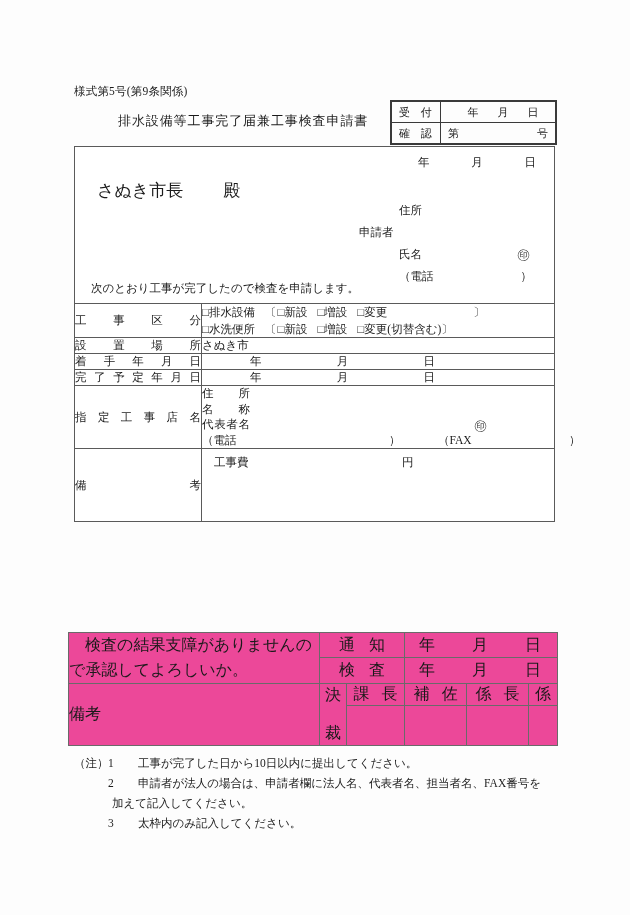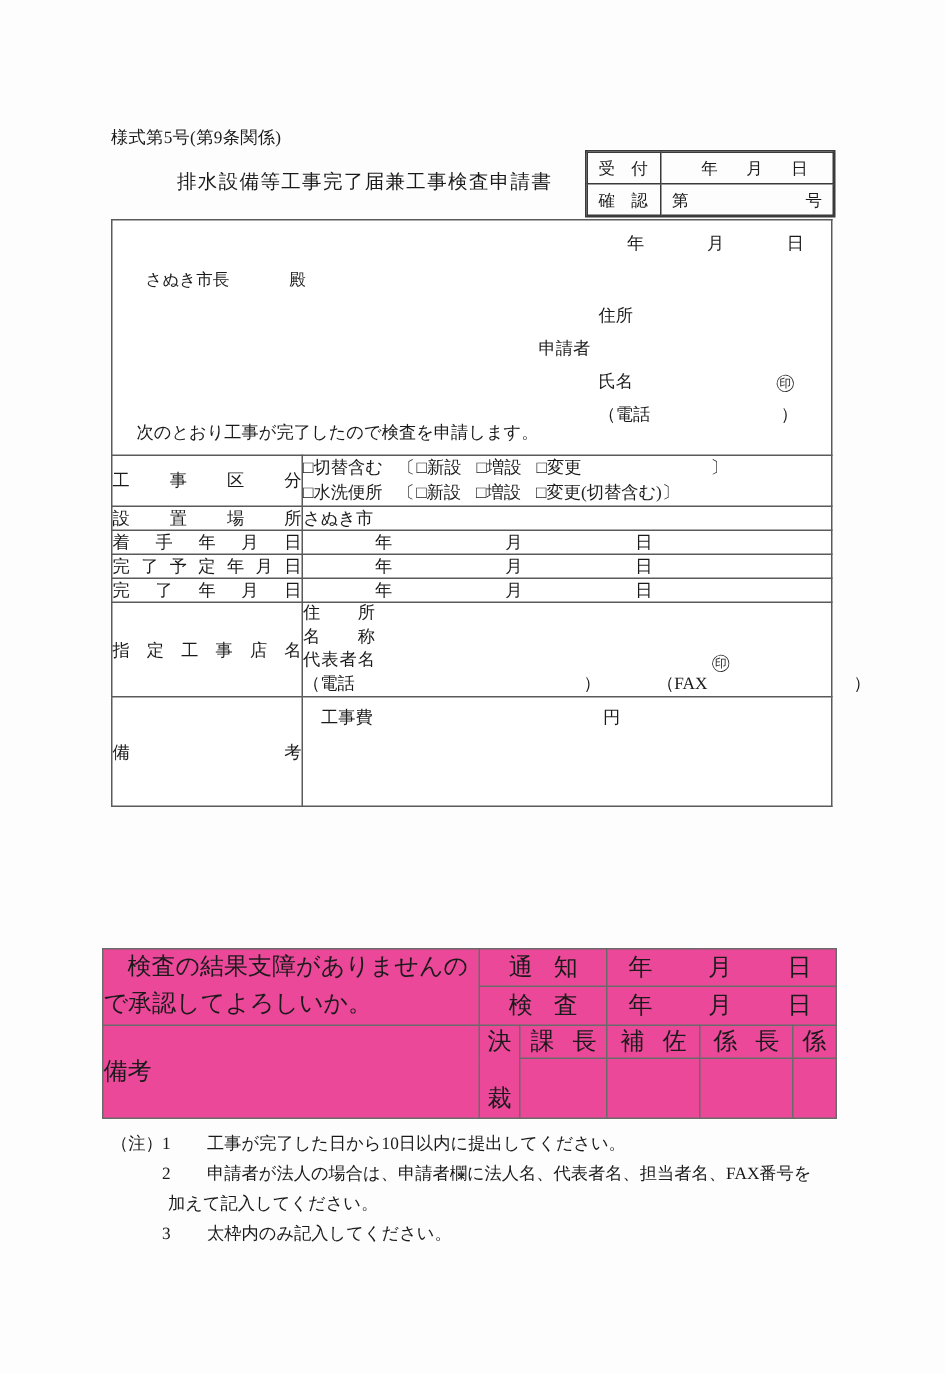--- a/index.html
+++ b/index.html
@@ -130,21 +130,21 @@
     top: 8px;
     width: 118px;
     display: flex;
     justify-content: space-between;
     font-size: 11.5px;
   }
   .hdr-mayor {
     position: absolute;
     left: 22px;
     top: 32px;
-    font-size: 11px;
+    font-size: 17px;
     white-space: nowrap;
   }
   .hdr-mayor .dono { margin-left: 40px; }
 
   .hdr-applicant {
     position: absolute;
     left: 250px;
     top: 52px;
     width: 215px;
     font-size: 11.5px;
@@ -416,21 +416,21 @@
       </td>
     </tr>
 
     <tr>
       <td class="label-cell">
         <span>工事区分</span>
       </td>
       <td class="value-cell">
         <div class="chk-line">
           <span class="cbox">□</span>
-              <span class="item">切替含む</span>
+              <span class="item">排水設備</span>
           <span class="brk-open">〔</span>
           <span class="cbox">□</span>
               <span class="item">新設</span>
           <span class="cbox">□</span>
               <span class="item">増設</span>
           <span class="cbox">□</span>
               <span>変更</span>
           <span class="tail-space"></span>
           <span>〕</span>
         </div>
@@ -475,32 +475,20 @@
       </td>
       <td class="date-value">
         <div class="date-inner">
           <span>年</span>
           <span>月</span>
           <span>日</span>
         </div>
       </td>
     </tr>
 
-    <tr>
-      <td class="label-cell">
-        <span>完了年月日</span>
-      </td>
-      <td class="date-value">
-        <div class="date-inner">
-          <span>年</span>
-          <span>月</span>
-          <span>日</span>
-        </div>
-      </td>
-    </tr>
 
     <tr>
       <td class="label-cell">
         <span>指定工事店名</span>
       </td>
       <td class="shop-cell">
         <div class="shop-line">
           <span class="shop-key">住所</span>
         </div>
         <div class="shop-line">

